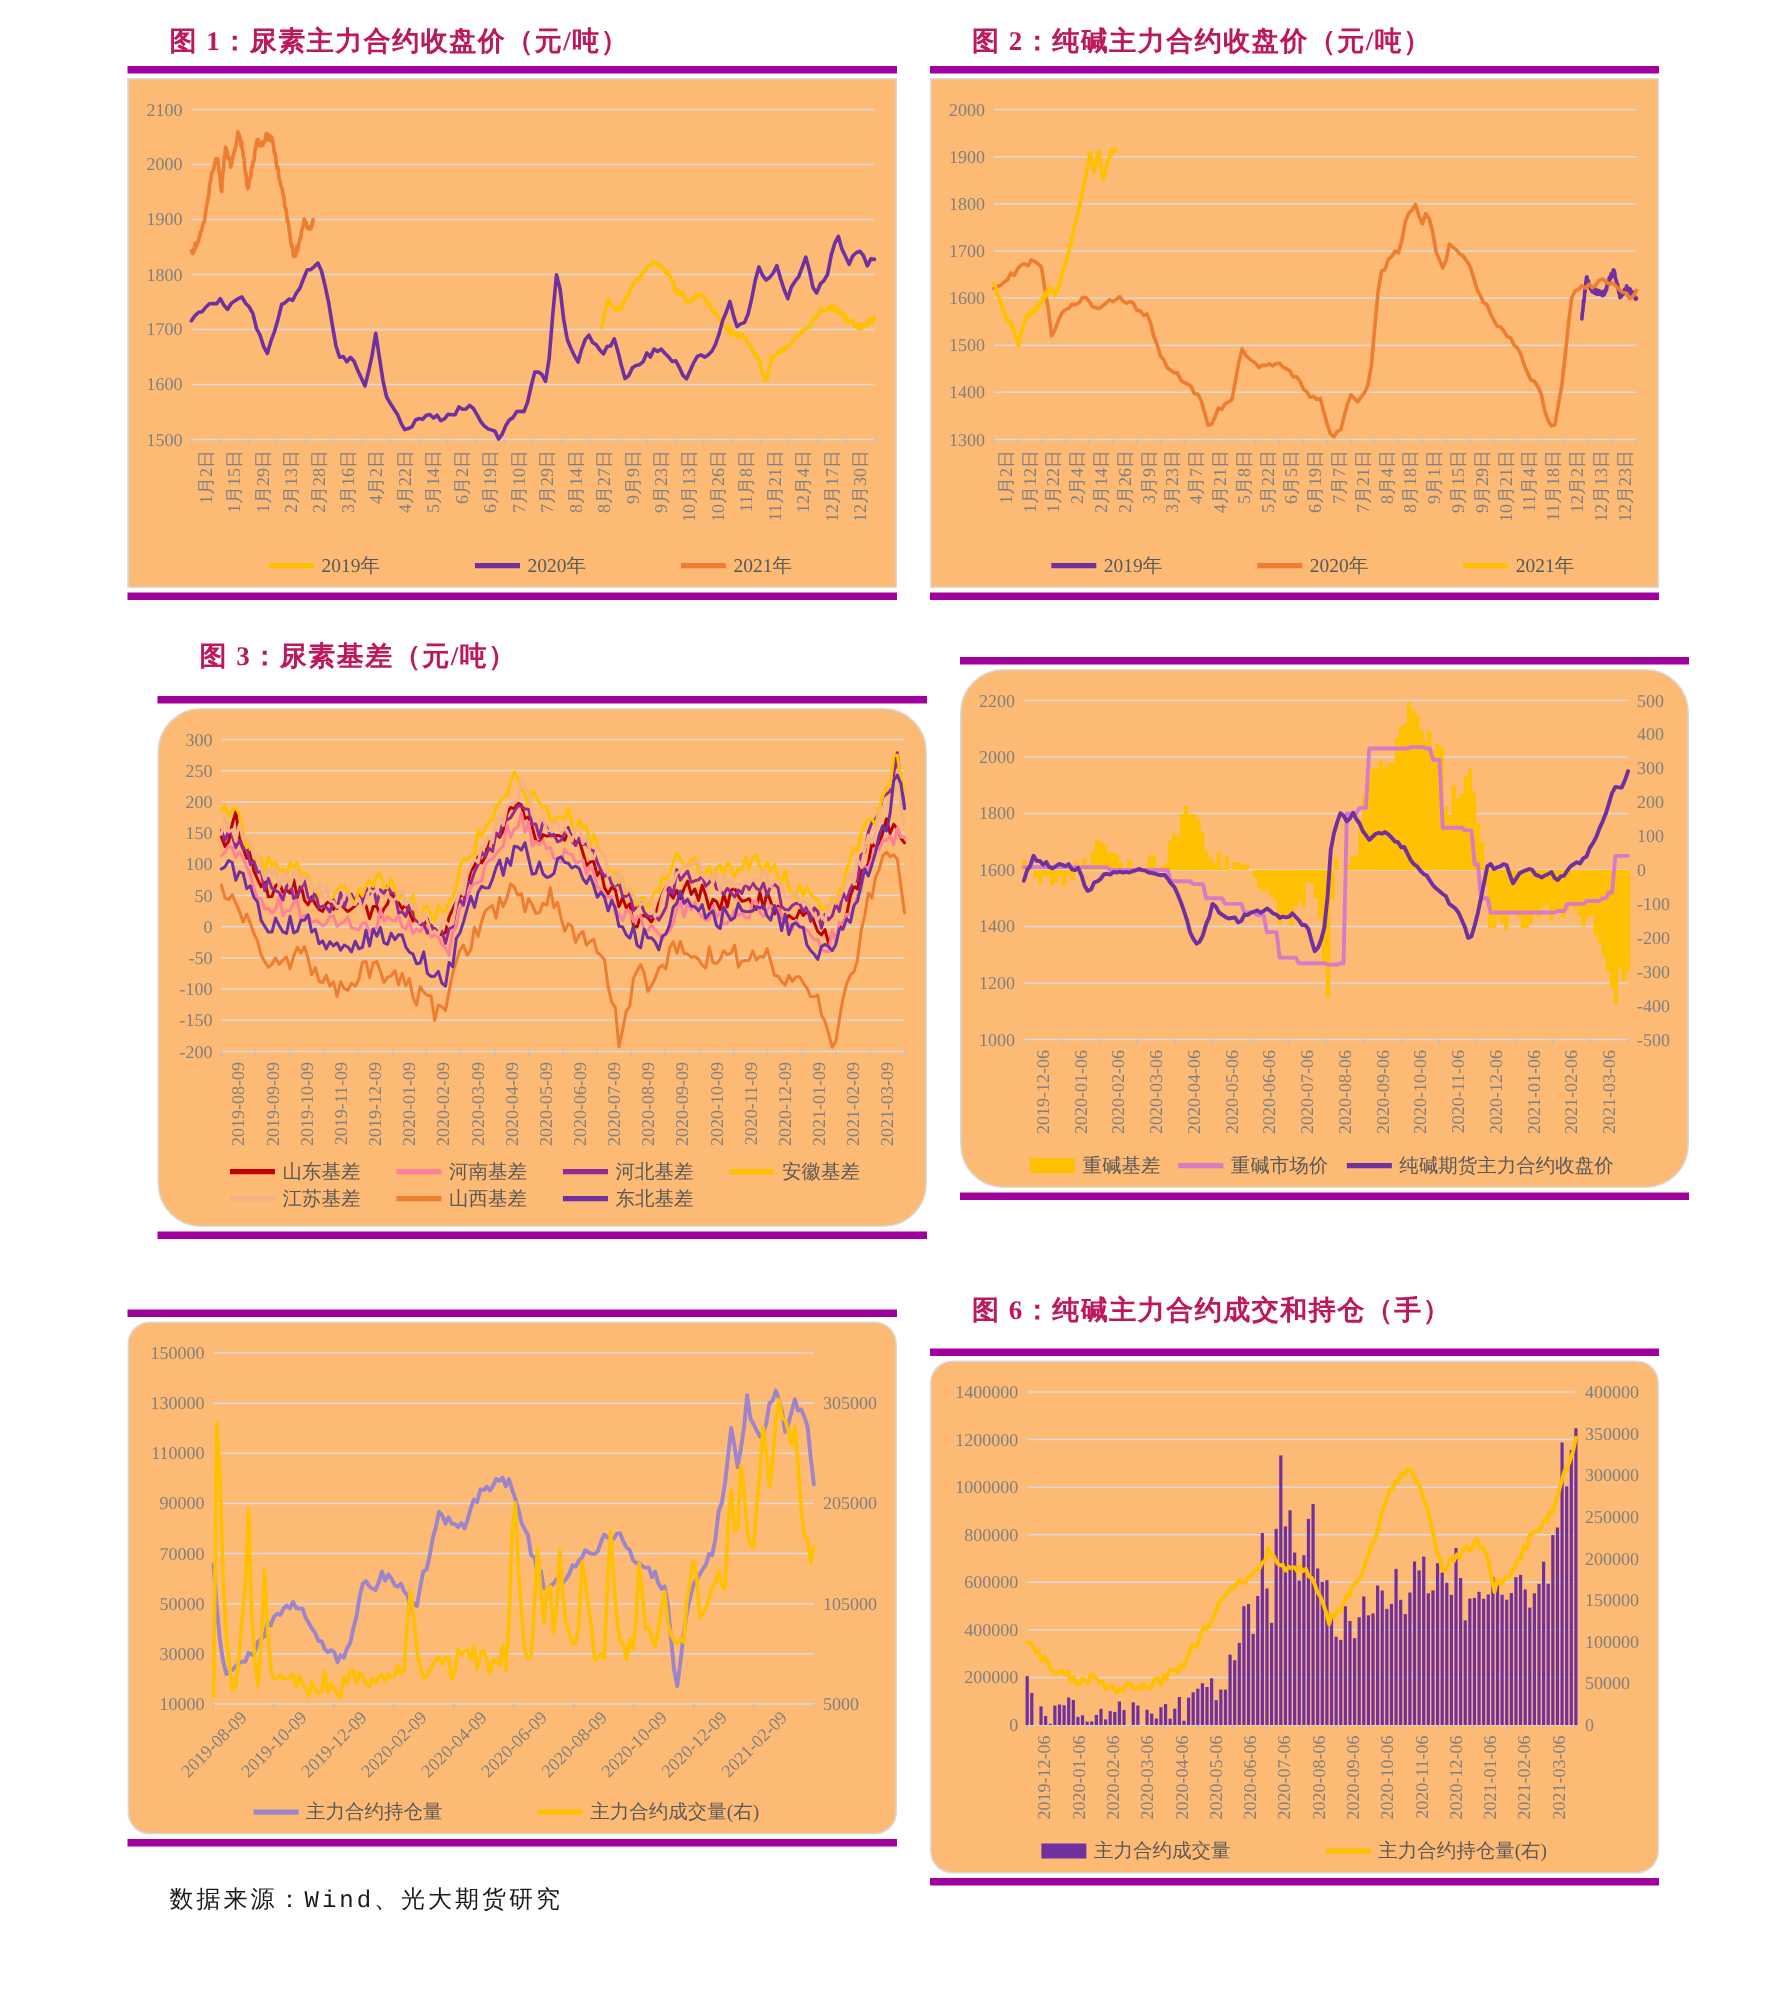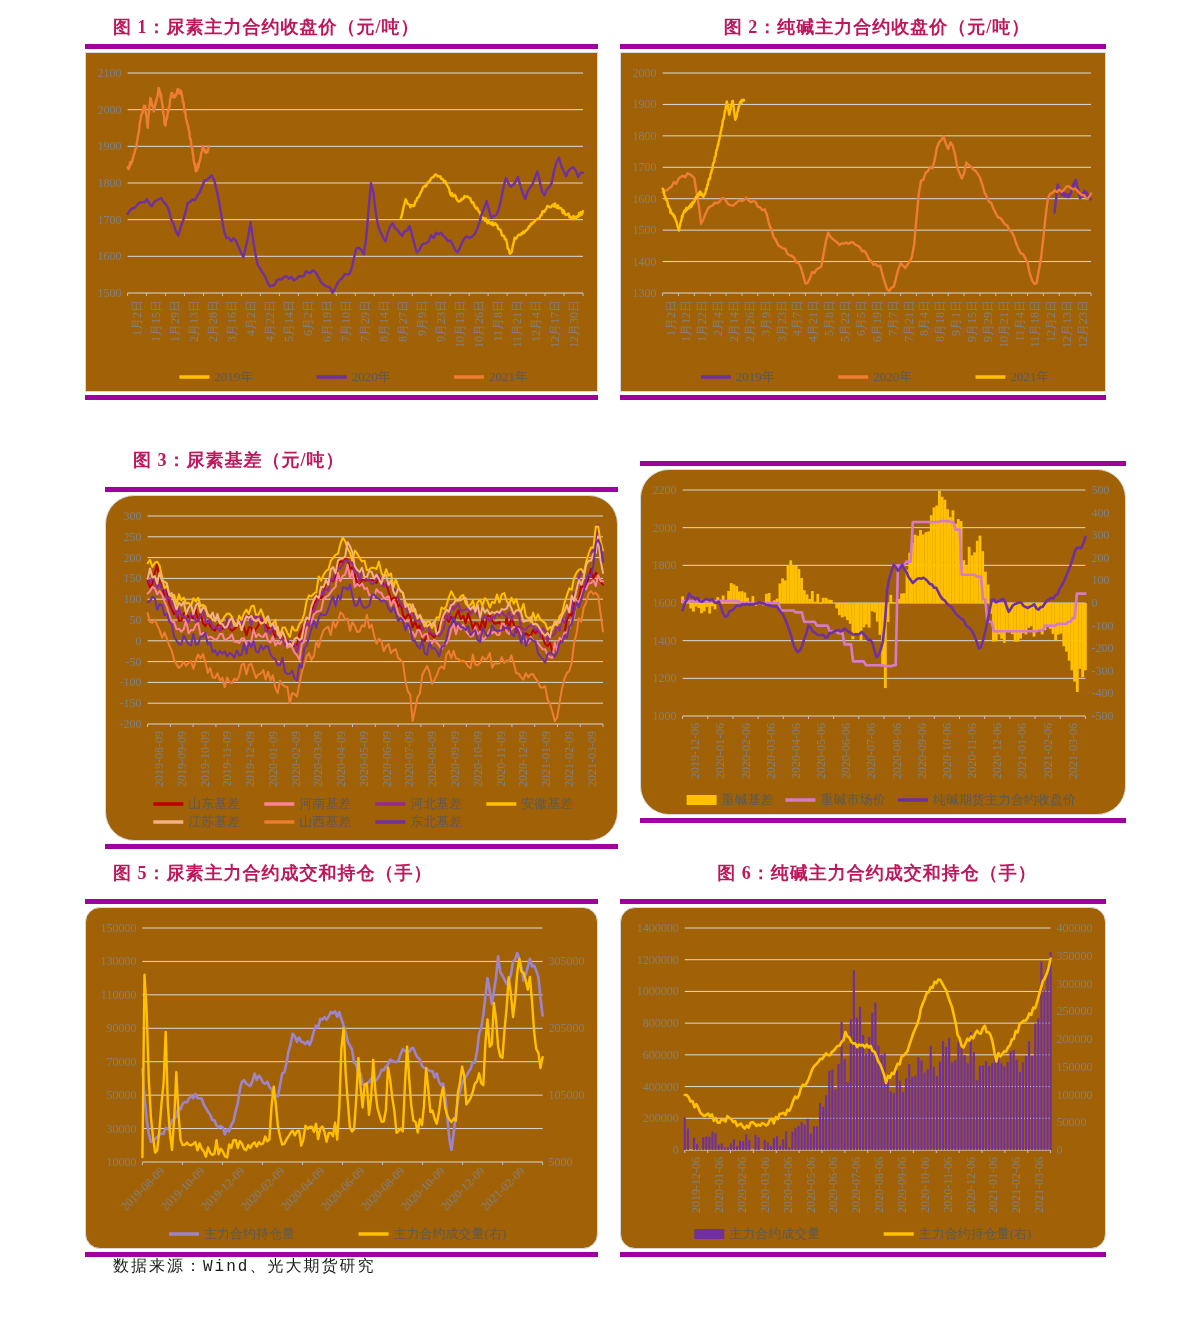--- a/index.html
+++ b/index.html
@@ -1,31 +1,31 @@
 <!DOCTYPE html>
 <html><head>
 <meta charset="utf-8">
 <style>
   html,body{margin:0;padding:0;background:#ffffff;}
   .page{position:relative;width:1191px;height:1336px;background:#ffffff;overflow:hidden;
         font-family:"Liberation Serif","DejaVu Serif",serif;}
   .sec{position:absolute;}
   .col-l{left:85px;width:513px;}
-  .col-r{left:620px;width:486px;text-align:center;}
+  .col-r{left:620px;width:486px;}
   .row-1{top:14px;}
-  .row-2{top:447px;padding-left:20px;}
+  .row-2{top:424px;padding-left:20px;}
   .row-3{top:860px;}
   .fig-title{font-size:18px;font-weight:bold;color:#be185d;height:26px;line-height:26px;
              padding-left:28px;letter-spacing:1px;
              font-family:"Liberation Serif","DejaVu Serif",serif;}
   .gap-1{height:4px;}
   .gap-2{height:14px;}
   .gap-3{height:13px;}
   .rule{height:5px;width:100%;}
-  .chart-box{border:1px solid #d9d9d9;background:#a16207;margin-top:3px;margin-bottom:3px;}
+  .chart-box{border:1px solid #d9d9d9;background:#fdba74;margin-top:3px;margin-bottom:3px;}
   .box-1{height:338px;}
   .box-2{height:344px;border-radius:29px;}
   .box-3{height:340px;border-radius:15px;}
   .chart-box svg{display:block;}
   .source{position:absolute;left:113px;top:1256px;font-size:16px;color:#1a1a1a;
           letter-spacing:2px;font-family:"Liberation Mono","DejaVu Sans Mono",monospace;}
 </style>
 </head>
 <body>
 
@@ -582,21 +582,20 @@
             <text x="179.5" y="334">重碱市场价</text>
             <line x1="256.9" y1="330" x2="286.9" y2="330" stroke="#7030A0" stroke-width="3.5"></line>
             <text x="291.9" y="334">纯碱期货主力合约收盘价</text>
           </g>
         </svg>
     </div>
     <div class="rule" style="background: rgb(160, 0, 158);"></div>
   </section>
 
   <section class="sec col-l row-3">
-    <div class="fig-title">图 5：尿素主力合约成交和持仓（手）</div>
     <div class="gap-3"></div>
     <div class="rule" style="background: rgb(160, 0, 158);"></div>
     <div class="chart-box box-3">
       <svg id="chart5" width="511" height="340" viewBox="0 0 511 340">
           <g>
             <line x1="56.400000000000006" y1="20" x2="456.6" y2="20" stroke="#D9D9D9" stroke-width="1"></line>
             <line x1="56.400000000000006" y1="53.428571428571445" x2="456.6" y2="53.428571428571445" stroke="#D9D9D9" stroke-width="1"></line>
             <line x1="56.400000000000006" y1="86.85714285714286" x2="456.6" y2="86.85714285714286" stroke="#D9D9D9" stroke-width="1"></line>
             <line x1="56.400000000000006" y1="120.2857142857143" x2="456.6" y2="120.2857142857143" stroke="#D9D9D9" stroke-width="1"></line>
             <line x1="56.400000000000006" y1="153.71428571428572" x2="456.6" y2="153.71428571428572" stroke="#D9D9D9" stroke-width="1"></line>

